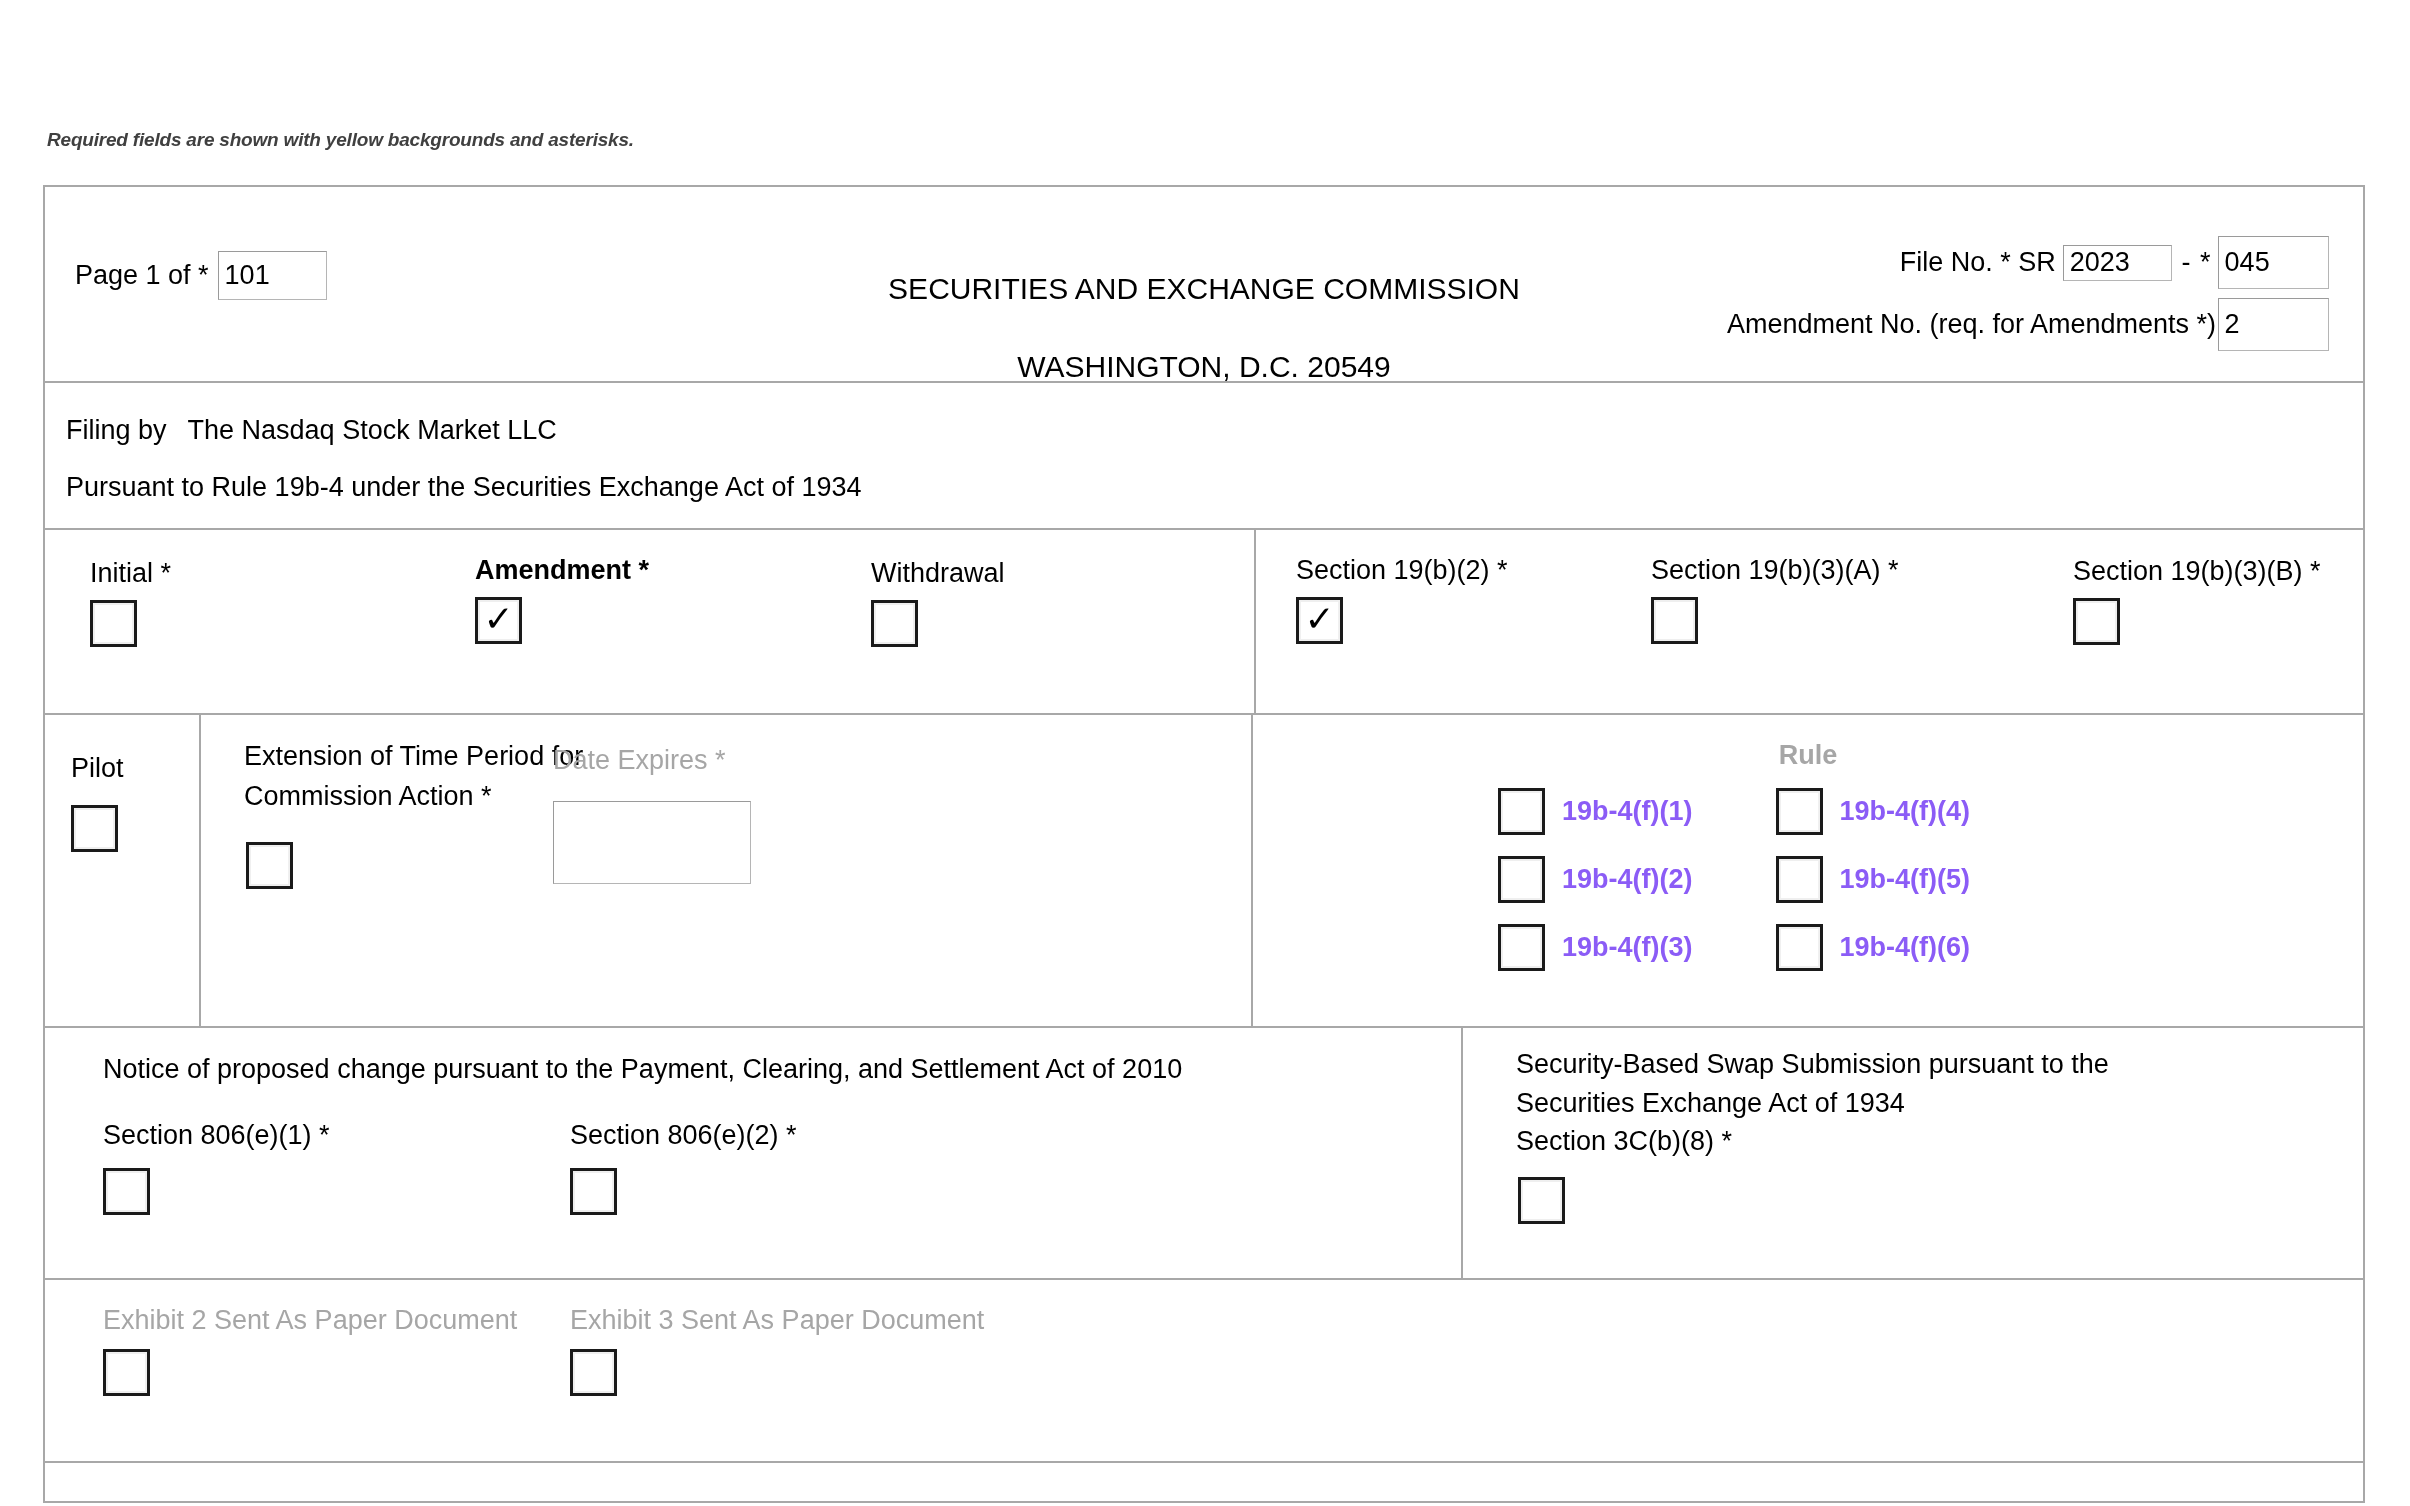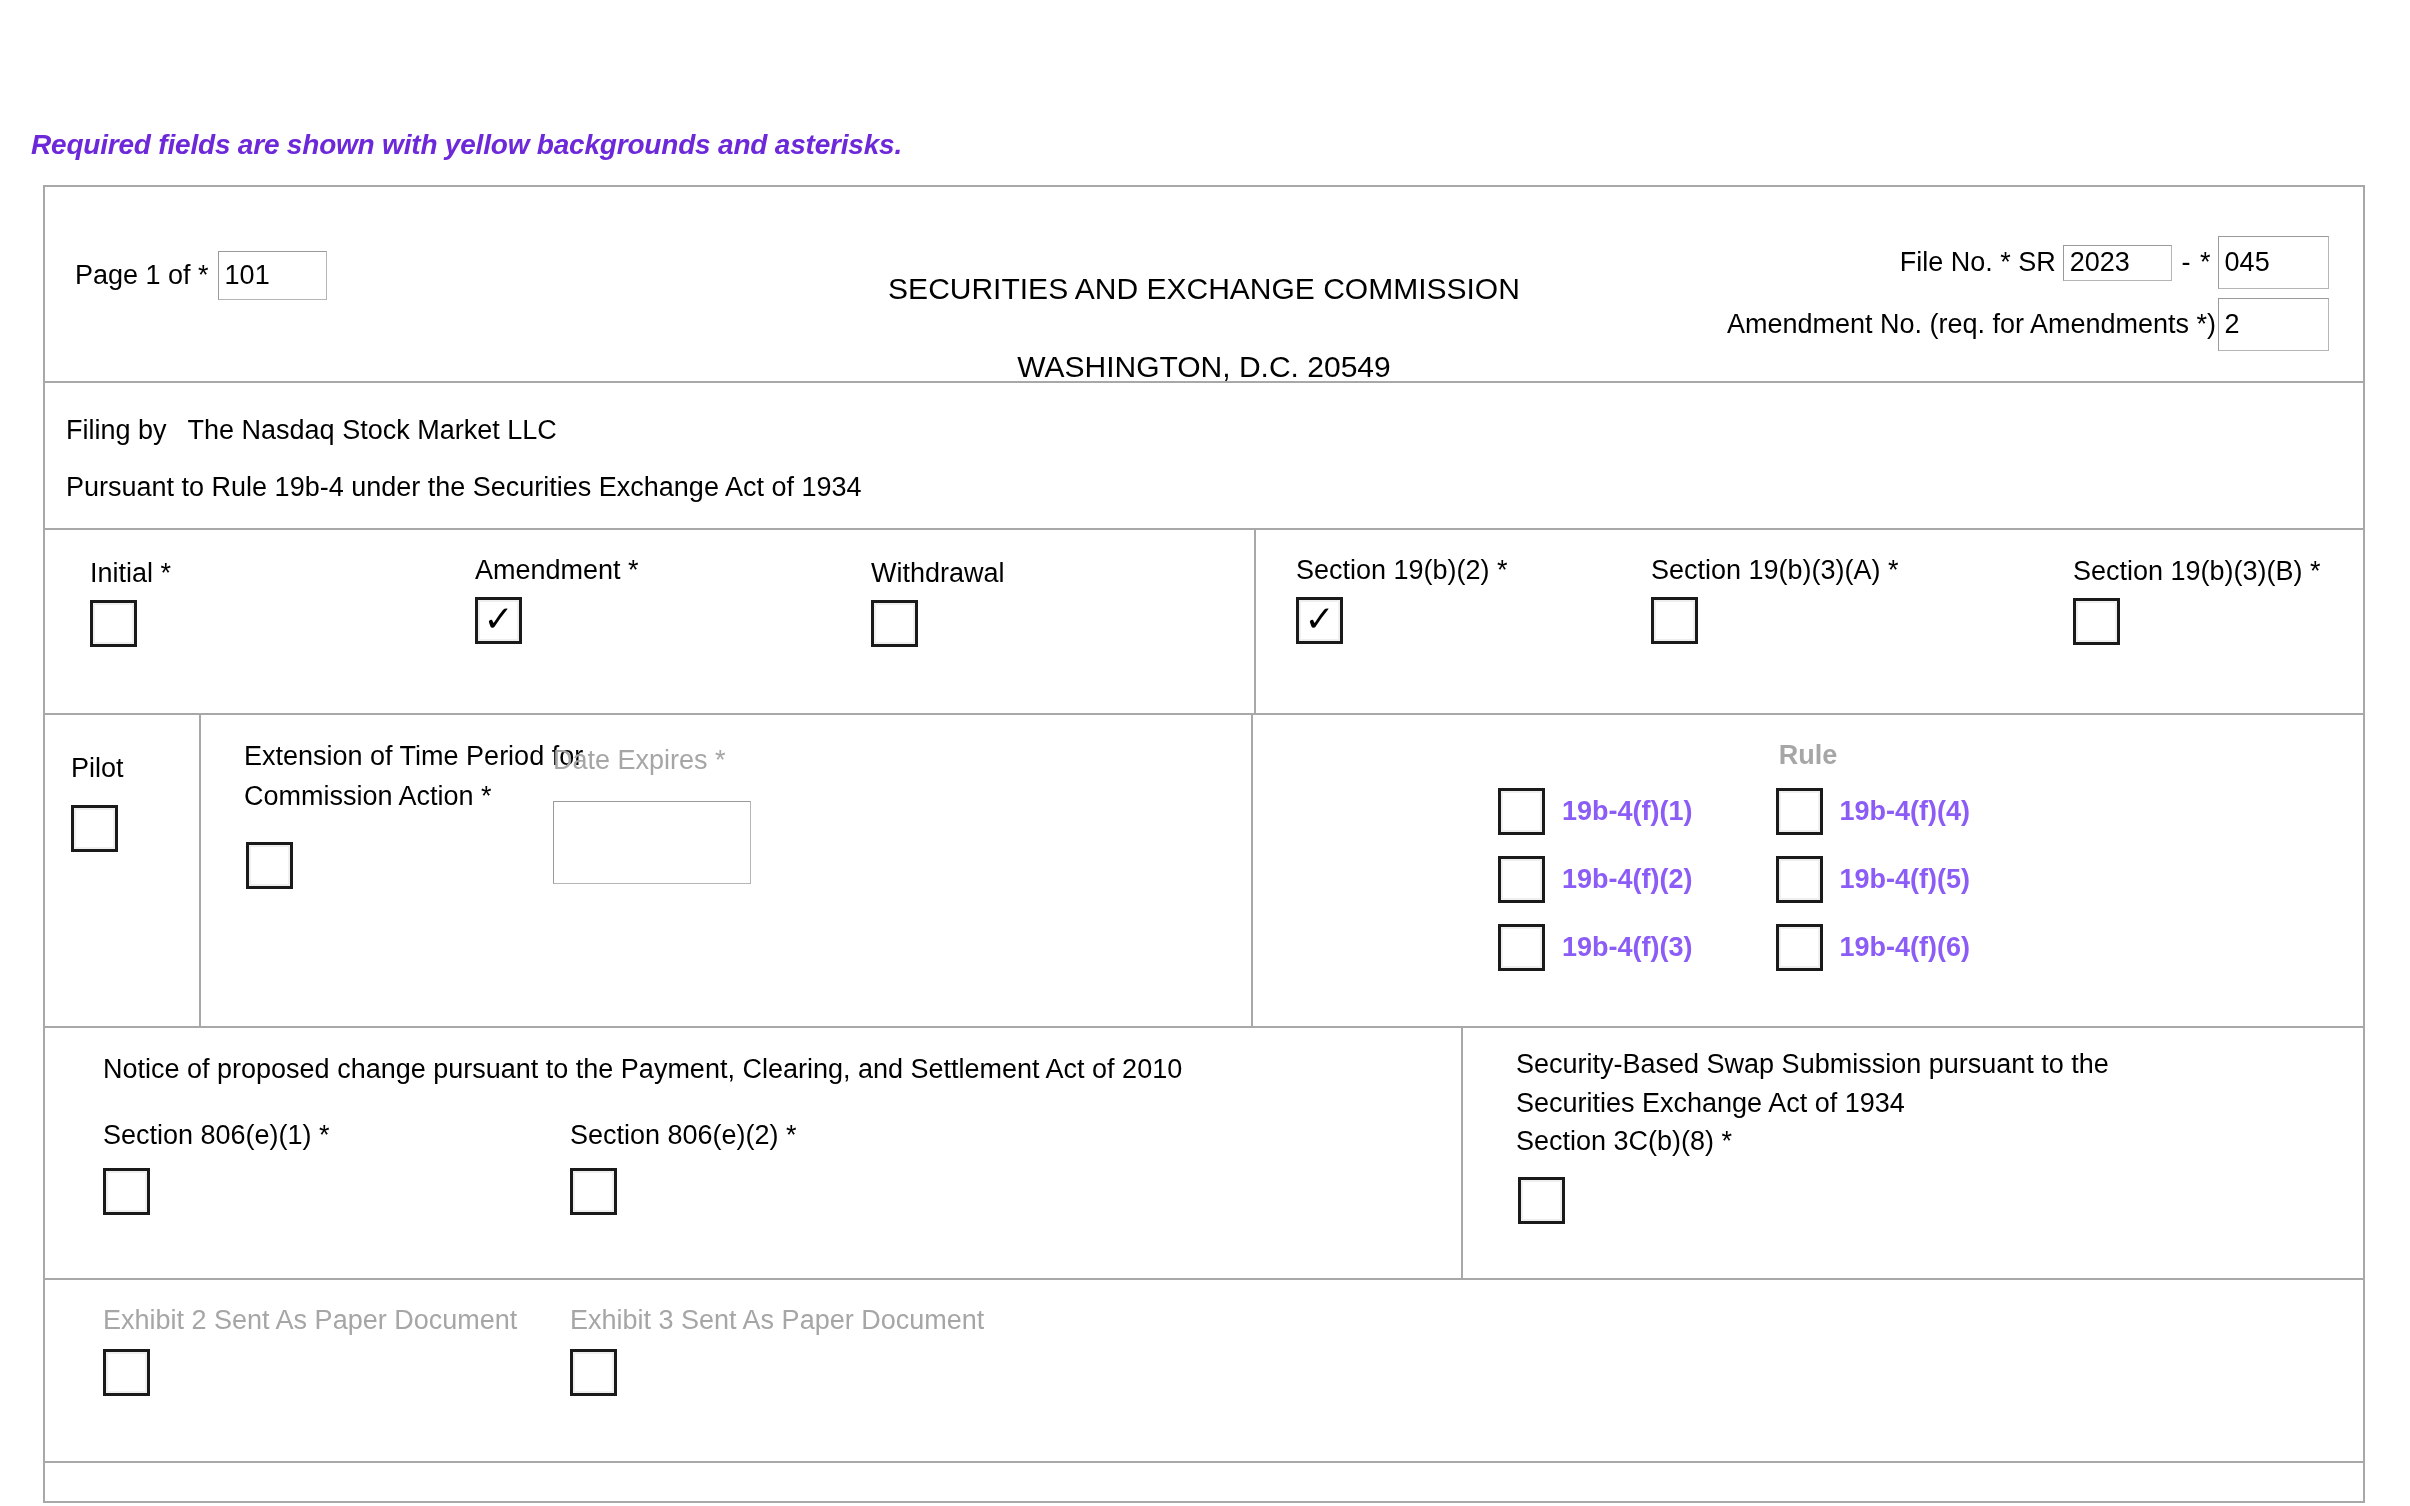--- a/index.html
+++ b/index.html
@@ -17,26 +17,26 @@
 
   .page {
     position: relative;
     width: 2411px;
     height: 1507px;
   }
 
   
   .notice {
     position: absolute;
-    left: 31px;
+    left: 47px;
     top: 129px;
-    font-size: 28px;
+    font-size: 19px;
     font-weight: bold;
     font-style: italic;
-    color: #6d28d9;
+    color: #404040;
     white-space: nowrap;
     letter-spacing: -0.2px;
   }
 
   
   .form-frame {
     position: absolute;
     left: 43px;
     top: 185px;
     width: 2322px;
@@ -292,21 +292,21 @@
 
     <div class="row split" style="height:185px;">
       <div class="col-left">
         <div class="cbgroup">
 
           <div class="cbitem" style="left:45px; top:28px;">
             <span class="cap">Initial *</span>
             <span class="checkbox"></span>
           </div>
 
-          <div class="cbitem" style="left:430px; top:24.5px;">
+          <div class="cbitem" style="left:430px; top:24.5px;font-weight:bold;">
             <span class="cap">Amendment *</span>
             <span class="checkbox">
               <span class="tick">✓</span>
             </span>
           </div>
 
           <div class="cbitem" style="left:826px; top:28px;">
             <span class="cap">Withdrawal</span>
             <span class="checkbox"></span>
           </div>

